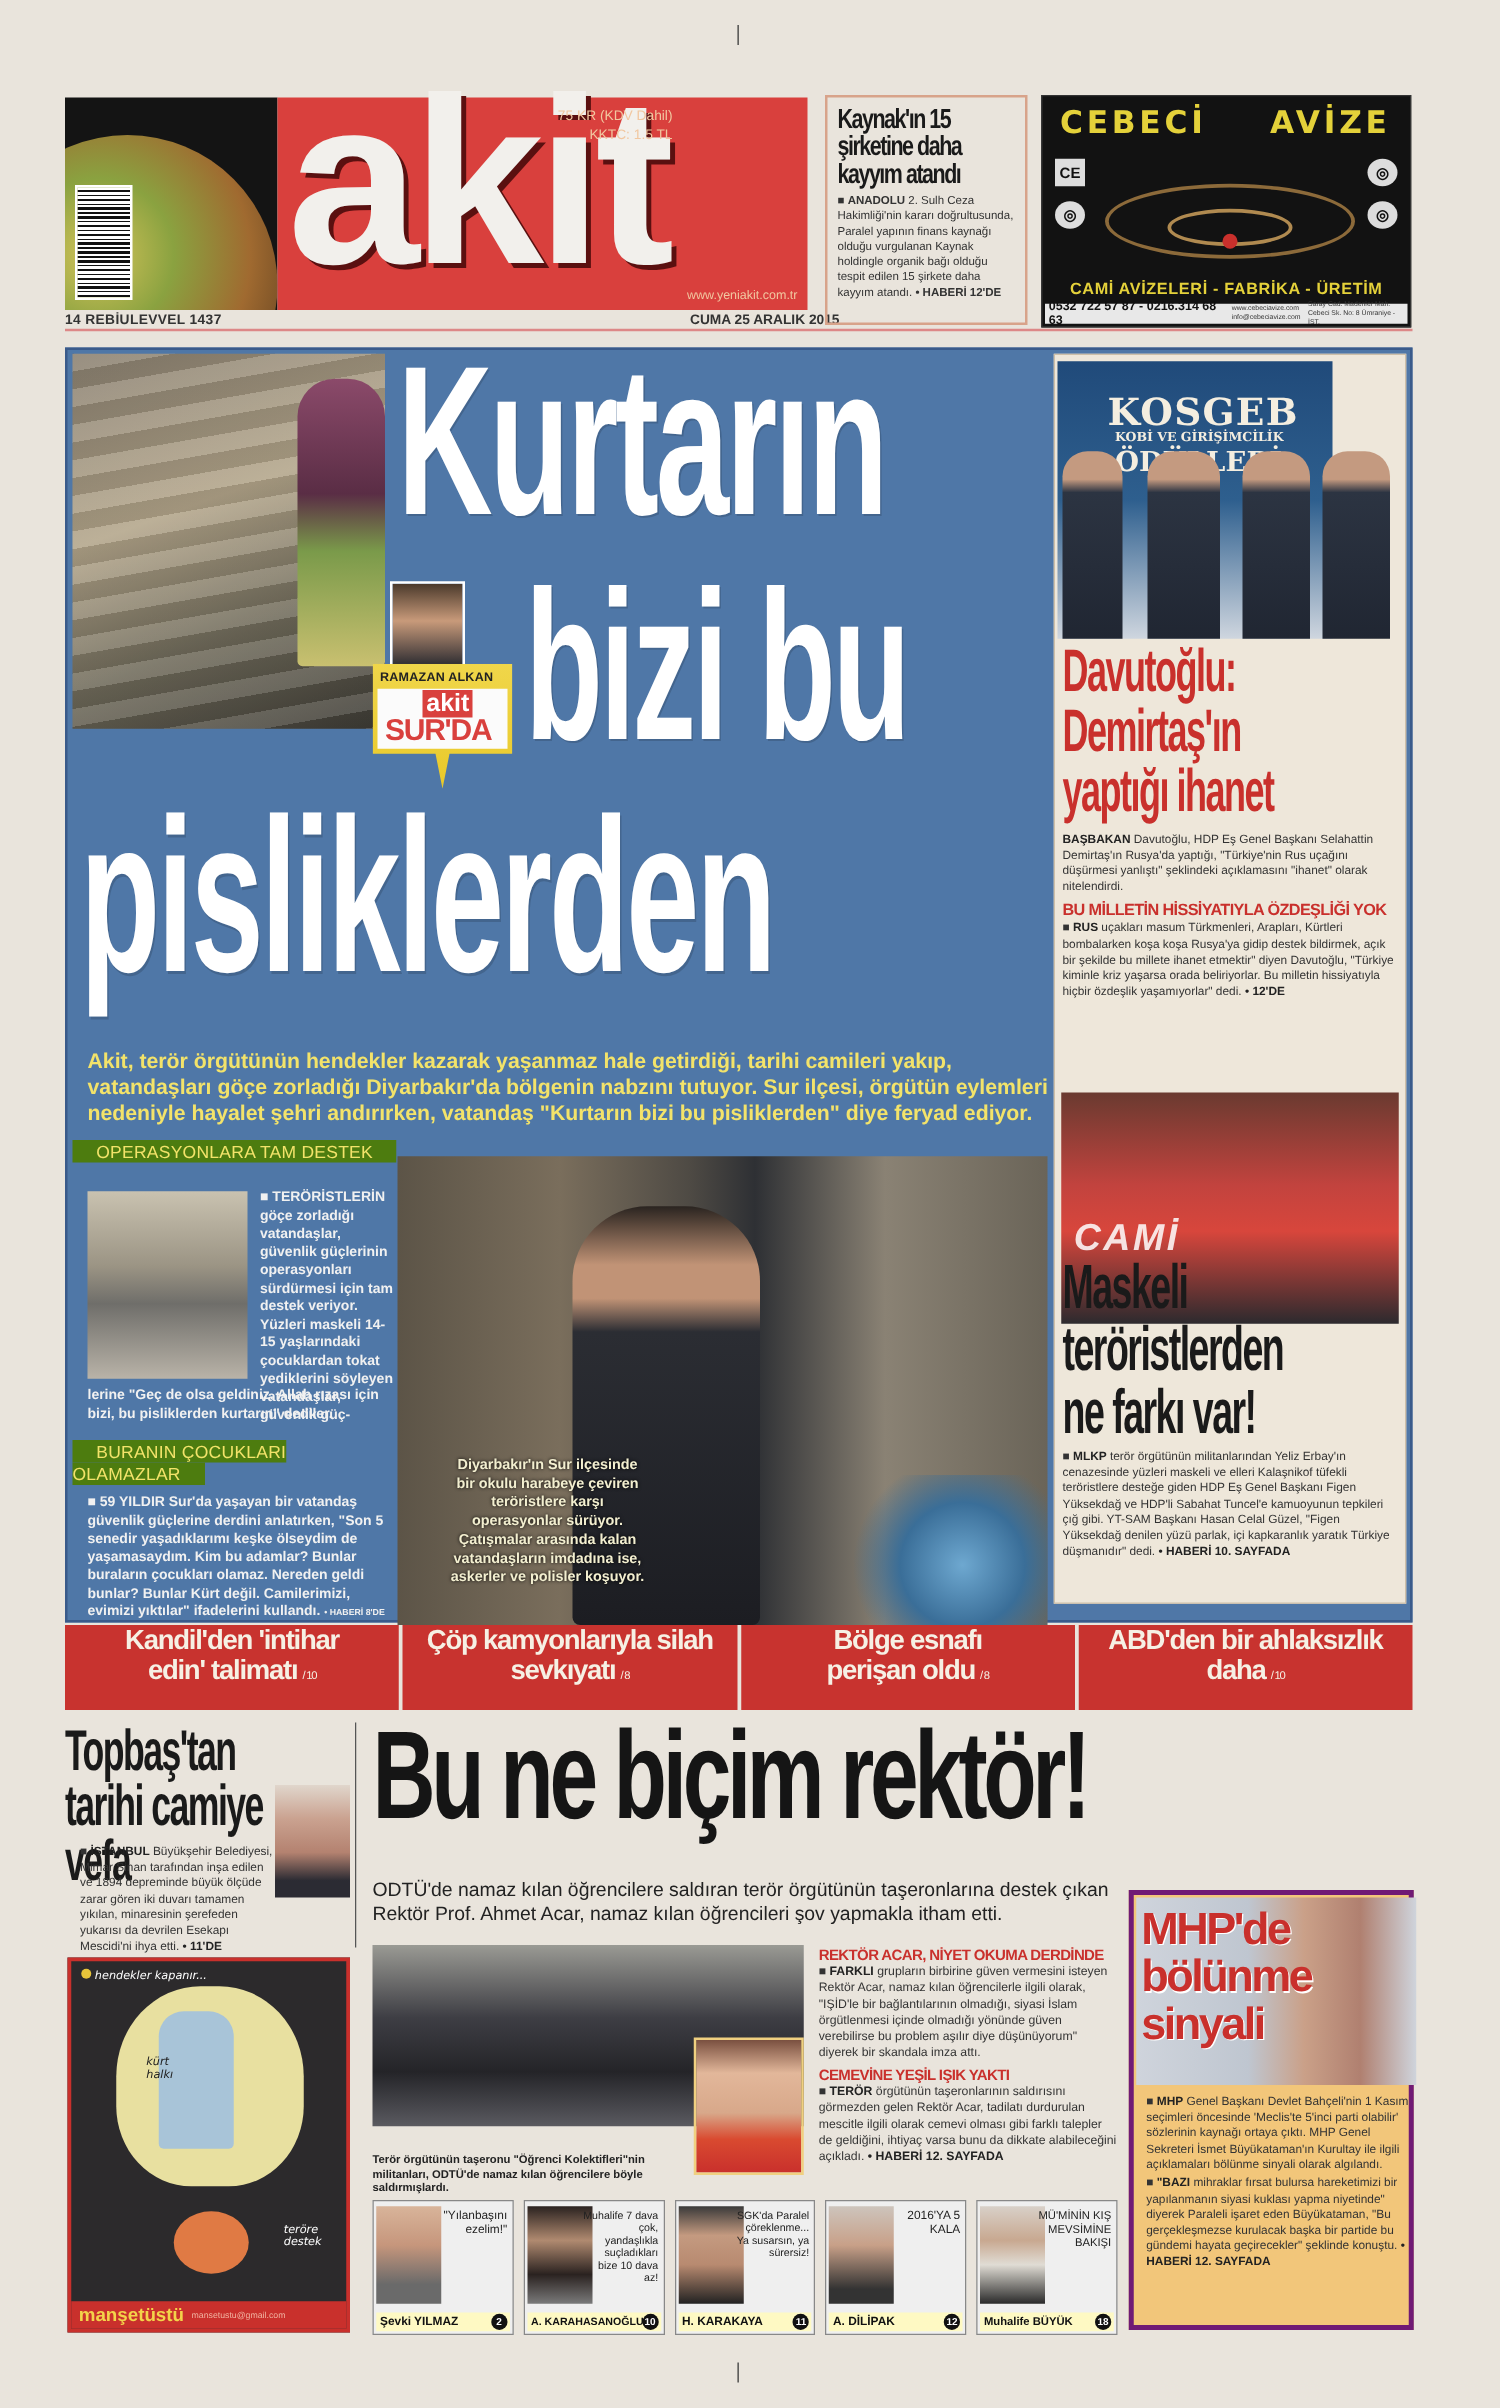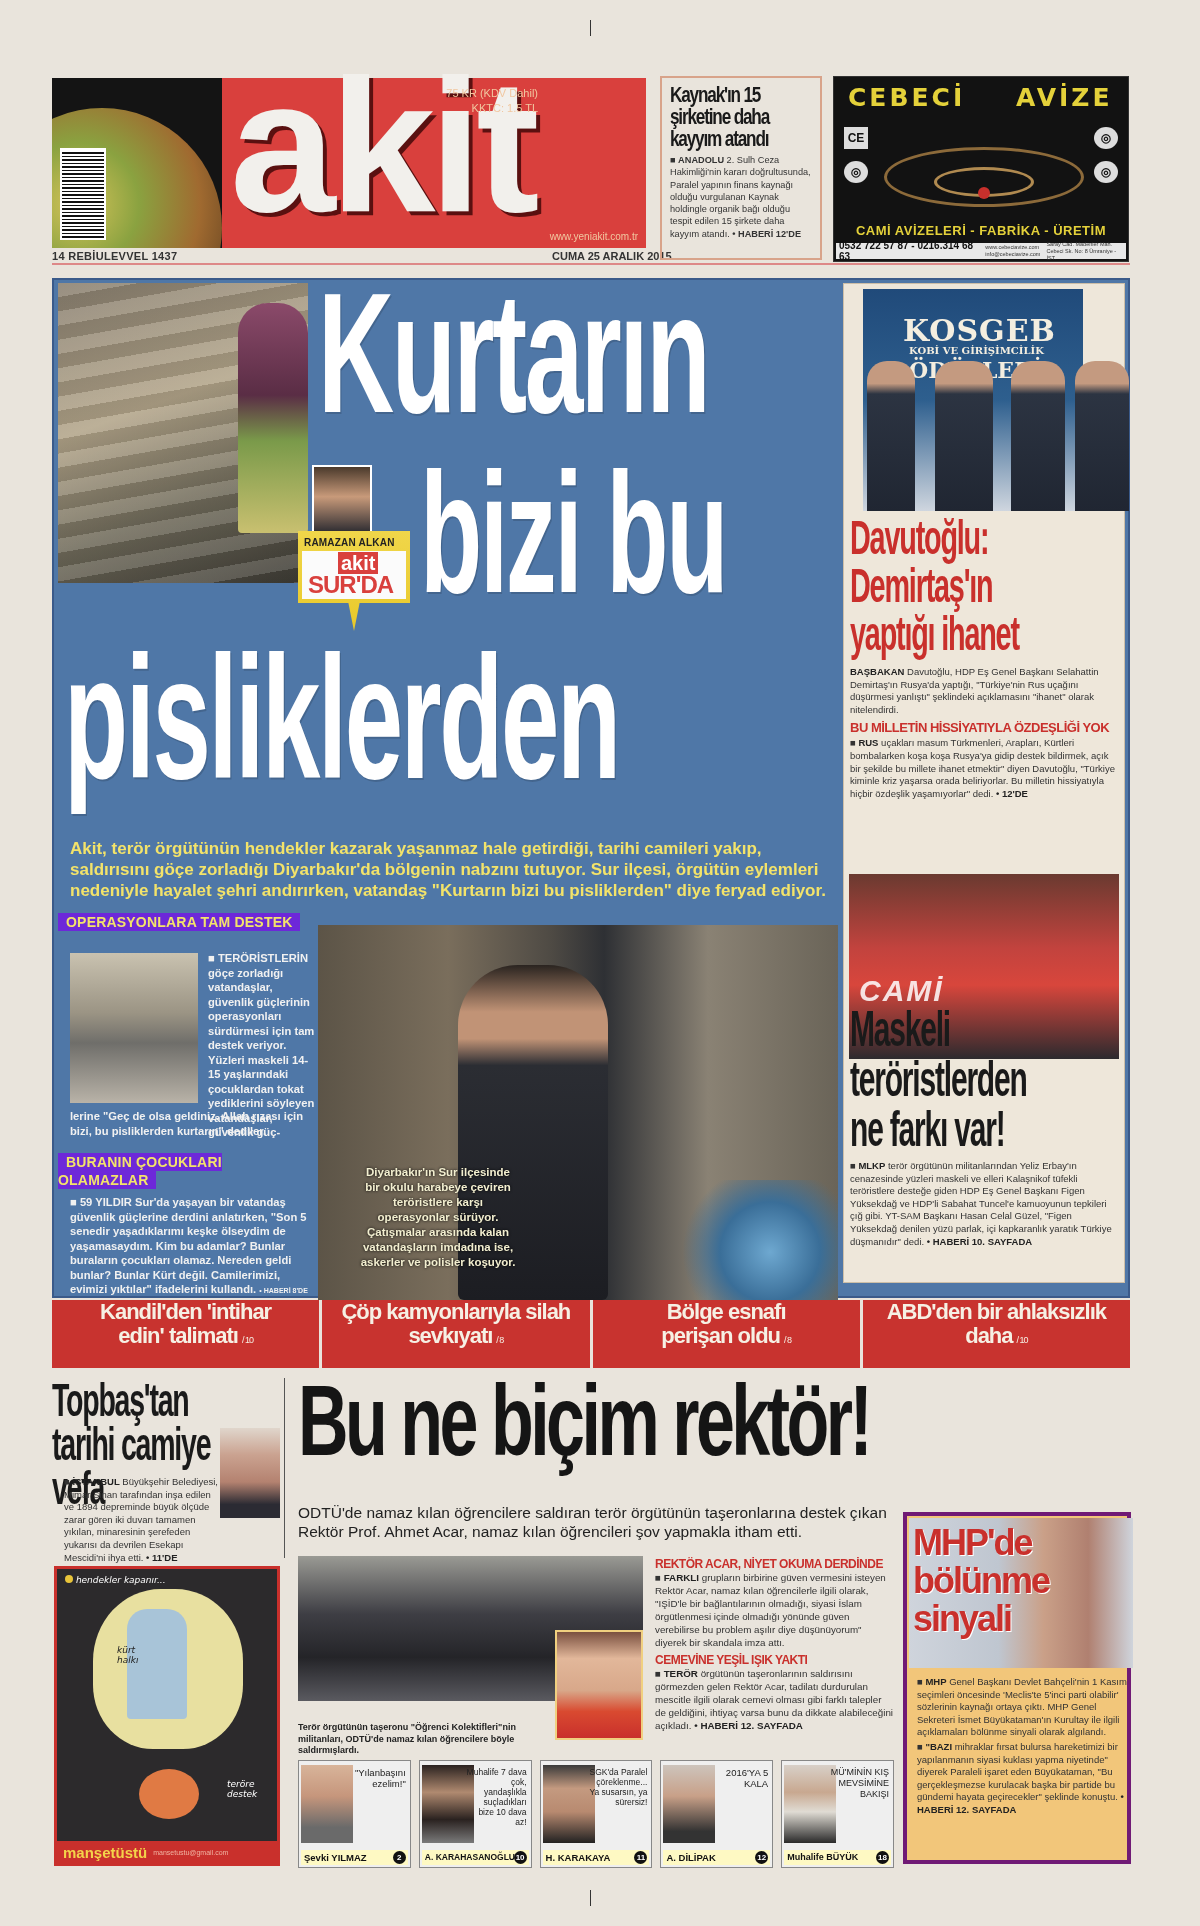--- a/index.html
+++ b/index.html
@@ -35,31 +35,31 @@
   .woman{position:absolute;left:180px;top:20px;width:70px;height:230px;background:linear-gradient(180deg,#8b4a6a 0%,#5a2d45 40%,#7a9a4a 60%,#c9c070 100%);border-radius:30px 30px 4px 4px}
   .headline-big{color:#fff;font-weight:bold;line-height:1;letter-spacing:-4px;text-shadow:2px 2px 0 rgba(0,0,0,.15)}
   .badge-wrap{left:298px;top:465px;width:120px;height:175px}
   .portrait{position:absolute;left:14px;top:0;width:60px;height:70px;background:linear-gradient(180deg,#4b3a2c 0%,#c89a7a 45%,#2a2a30 100%);border:2px solid #fff}
   .badge-yellow{position:absolute;left:0;top:66px;width:112px;height:100px;background:linear-gradient(180deg,#f0d64a,#e9c92a);clip-path:polygon(0 0,100% 0,100% 72%,55% 72%,50% 100%,45% 72%,0 72%)}
   .badge-name{position:absolute;left:6px;top:72px;font-size:10px;font-weight:bold;color:#222;letter-spacing:.2px}
   .badge-white{position:absolute;left:4px;top:86px;width:104px;height:48px;background:#fbfbfb}
   .badge-akit{position:absolute;left:40px;top:87px;background:#d9403d;color:#fff;font-size:20px;font-weight:bold;padding:0 3px;line-height:22px}
   .badge-sur{position:absolute;left:10px;top:108px;color:#d9403d;font-size:24px;font-weight:bold;line-height:24px;letter-spacing:-1px}
   .deck{left:70px;top:838px;width:770px;font-size:17px;font-weight:bold;color:#f3e36a;line-height:21px}
-  .sub-red{background:#6d28d9;color:#f3e36a;font-weight:bold;font-size:14px;padding:1px 8px;letter-spacing:.2px}
+  .sub-red{background:#4d7c0f;color:#f3e36a;font-weight:normal;font-size:14px;padding:1px 19px;letter-spacing:.2px}
   .side1{left:58px;top:913px;width:260px}
   .side1 .img{position:absolute;left:12px;top:40px;width:128px;height:150px;background:linear-gradient(180deg,#c9c2b0 0%,#9b9484 40%,#6f6e6a 60%,#b9b3a8 100%)}
   .side1 .txt{font-size:11.2px;line-height:14.5px;color:#f1f1f1;font-weight:bold}
   .side-text-right{position:absolute;left:150px;top:38px;width:110px}
   .main-photo{left:318px;top:925px;width:520px;height:375px;background:linear-gradient(90deg,#5c5447 0%,#7a6e5c 25%,#4e4a44 45%,#2e3034 55%,#8a8274 75%,#6a6458 100%)}
   .man{position:absolute;left:140px;top:40px;width:150px;height:335px;background:linear-gradient(180deg,#2a2420 0%,#c19376 14%,#c19376 22%,#2b2d33 30%,#1c1d22 100%);border-radius:60px 60px 6px 6px}
   .caption-photo{position:absolute;left:40px;top:240px;width:160px;font-size:11.5px;line-height:15px;color:#f3efd0;font-weight:bold;text-align:center;text-shadow:0 0 3px #000}
   .bags{position:absolute;right:0;bottom:0;width:170px;height:120px;background:radial-gradient(circle at 60% 60%,#6ea8d0 0%,#3a6e98 40%,rgba(0,0,0,0) 70%)}
   .side-right{left:843px;top:283px;width:282px;height:1000px;background:#eee7da;border:1px solid #cdbfa8}
-  .kosgeb{position:absolute;left:19px;top:5px;width:220px;height:222px;background:linear-gradient(180deg,#204a7a 0%,#2e5f8e 50%,#cfd6df 100%)}
+  .kosgeb{position:absolute;left:2px;top:5px;width:220px;height:222px;background:linear-gradient(180deg,#204a7a 0%,#2e5f8e 50%,#cfd6df 100%)}
   .kosgeb .title{position:absolute;left:40px;top:24px;color:#f4eee0;font-size:30px;font-weight:bold;letter-spacing:1px;font-family:"DejaVu Serif",serif}
   .kosgeb .sub{position:absolute;left:46px;top:56px;color:#f4eee0;font-size:10px;font-weight:bold;font-family:"DejaVu Serif",serif}
   .kosgeb .od{position:absolute;left:46px;top:68px;color:#f4eee0;font-size:22px;font-weight:bold;font-family:"DejaVu Serif",serif}
   .kosgeb .p{position:absolute;bottom:0;width:48px;height:150px;background:linear-gradient(180deg,#c49a80 0%,#c49a80 15%,#2c3442 22%,#202632 100%);border-radius:20px 20px 0 0}
   .red-hd{color:#c9302c;font-weight:bold;letter-spacing:-2px;line-height:1}
   .body9{font-size:9.5px;line-height:12.6px;color:#333}
   .body9 b,.body10 b{color:#222}
   .subhd-red{color:#c9302c;font-weight:bold;font-size:13px;letter-spacing:-.5px}
   .protest{position:absolute;left:5px;top:590px;width:270px;height:185px;background:linear-gradient(180deg,#6a3a30 0%,#c2433e 40%,#d8463c 60%,#2c2a2e 100%)}
   .protest .banner{position:absolute;left:10px;top:100px;color:#fff;font-size:30px;font-weight:bold;font-style:italic;letter-spacing:2px;opacity:.85}
@@ -159,21 +159,21 @@
 
 <div class="abs badge-wrap">
   <div class="portrait"></div>
   <div class="badge-yellow"></div>
   <div class="badge-name">RAMAZAN ALKAN</div>
   <div class="badge-white"></div>
   <div class="badge-akit">akit</div>
   <div class="badge-sur">SUR'DA</div>
 </div>
 
-<div class="abs deck">Akit, terör örgütünün hendekler kazarak yaşanmaz hale getirdiği, tarihi camileri yakıp, saldırısını göçe zorladığı Diyarbakır'da bölgenin nabzını tutuyor. Sur ilçesi, örgütün eylemleri nedeniyle hayalet şehri andırırken, vatandaş "Kurtarın bizi bu pisliklerden" diye feryad ediyor.</div>
+<div class="abs deck">Akit, terör örgütünün hendekler kazarak yaşanmaz hale getirdiği, tarihi camileri yakıp, vatandaşları göçe zorladığı Diyarbakır'da bölgenin nabzını tutuyor. Sur ilçesi, örgütün eylemleri nedeniyle hayalet şehri andırırken, vatandaş "Kurtarın bizi bu pisliklerden" diye feryad ediyor.</div>
 
 <div class="abs side1">
   <span class="sub-red">OPERASYONLARA TAM DESTEK</span>
   <div class="img"></div>
   <div class="side-text-right txt">■ <span>TERÖRİSTLERİN</span> <span>göçe zorladığı vatandaşlar, güvenlik güçlerinin operasyonları sürdürmesi için tam destek veriyor. Yüzleri maskeli 14-15 yaşlarındaki çocuklardan tokat yediklerini söyleyen vatandaşlar, güvenlik güç-</span></div>
   <div class="txt" style="position:absolute;left:12px;top:196px;width:250px">lerine "Geç de olsa geldiniz. Allah rızası için bizi, bu pisliklerden kurtarın" dediler.</div>
   <div style="position:absolute;left:0;top:240px;width:260px">
     <span class="sub-red" style="font-size:14px">BURANIN ÇOCUKLARI OLAMAZLAR</span>
     <div class="txt" style="margin-top:6px;padding-left:12px">■ <span>59 YILDIR</span> <span>Sur'da yaşayan bir vatandaş güvenlik güçlerine derdini anlatırken, "Son 5 senedir yaşadıklarımı keşke ölseydim de yaşamasaydım. Kim bu adamlar? Bunlar buraların çocukları olamaz. Nereden geldi bunlar? Bunlar Kürt değil. Camilerimizi, evimizi yıktılar" ifadelerini kullandı.</span> <span style="font-size:7px">• HABERİ 8'DE</span></div>
   </div>

